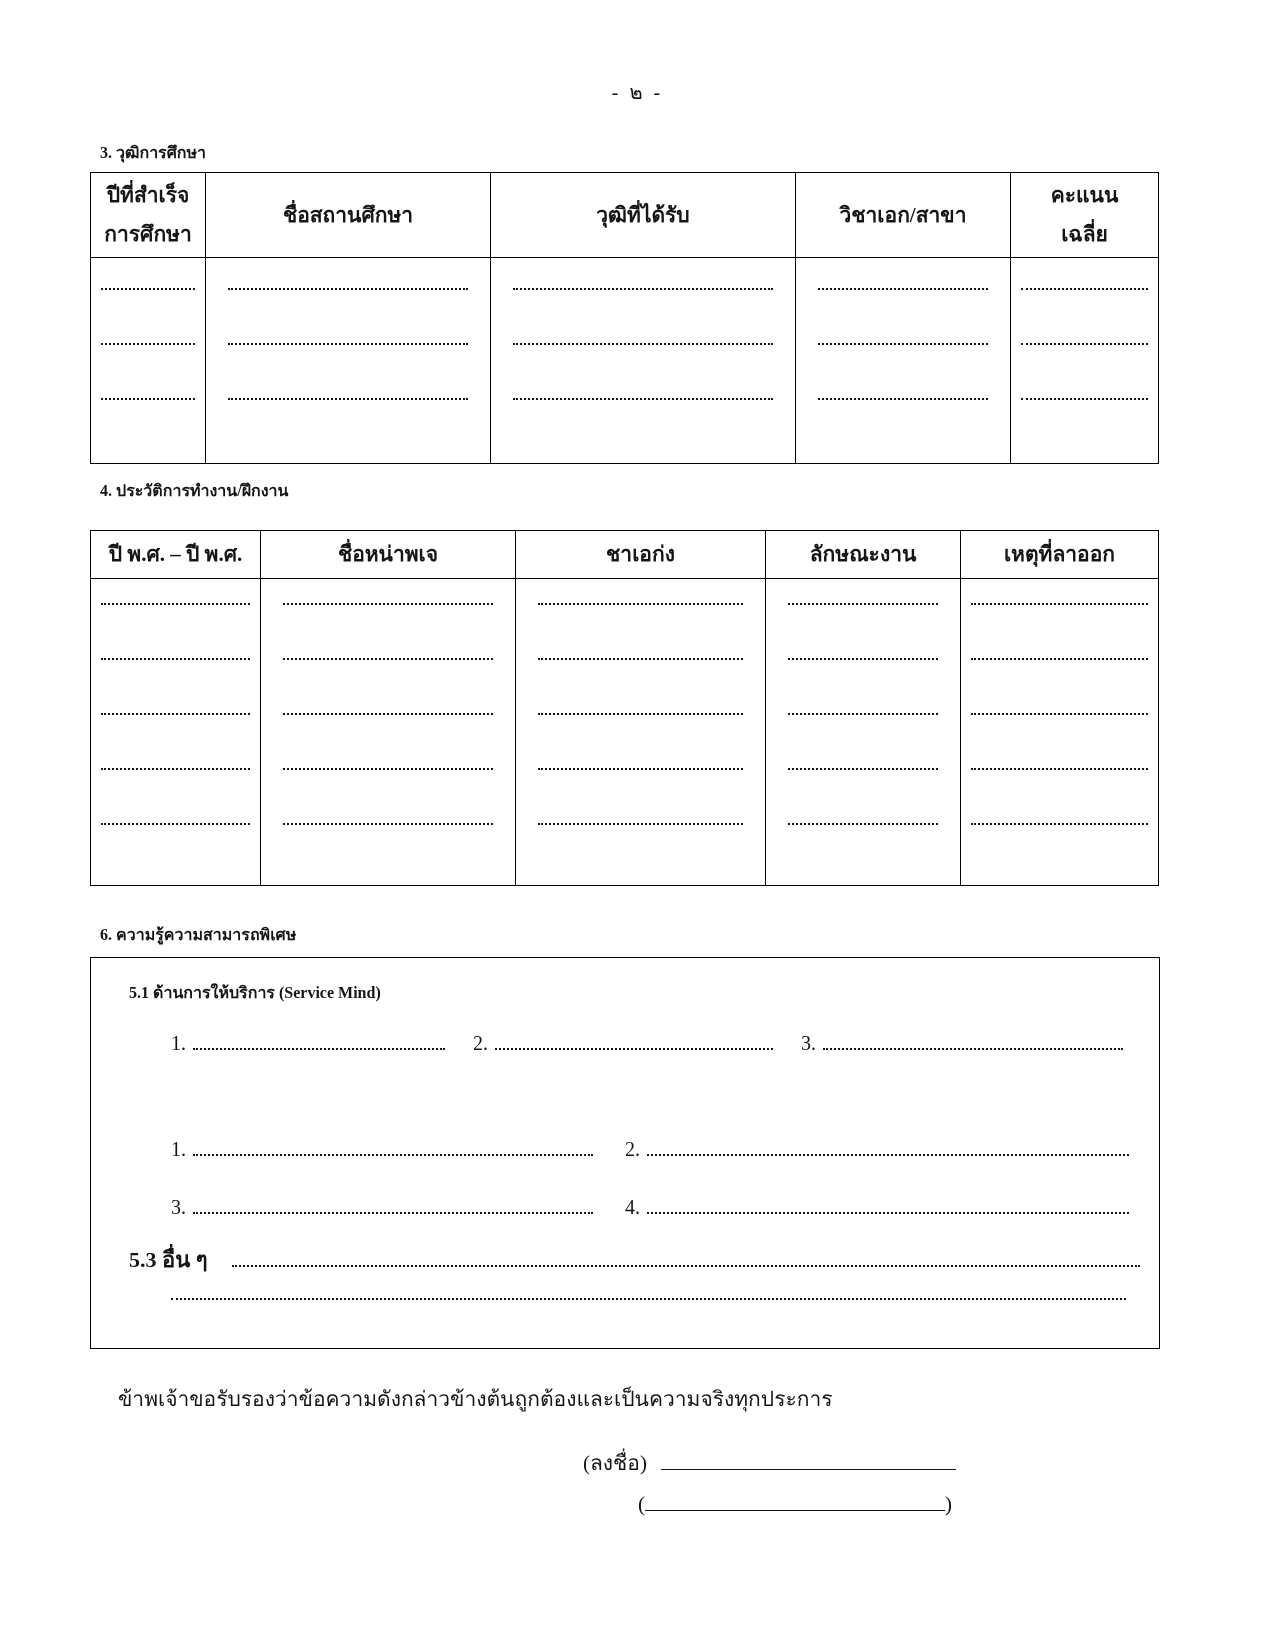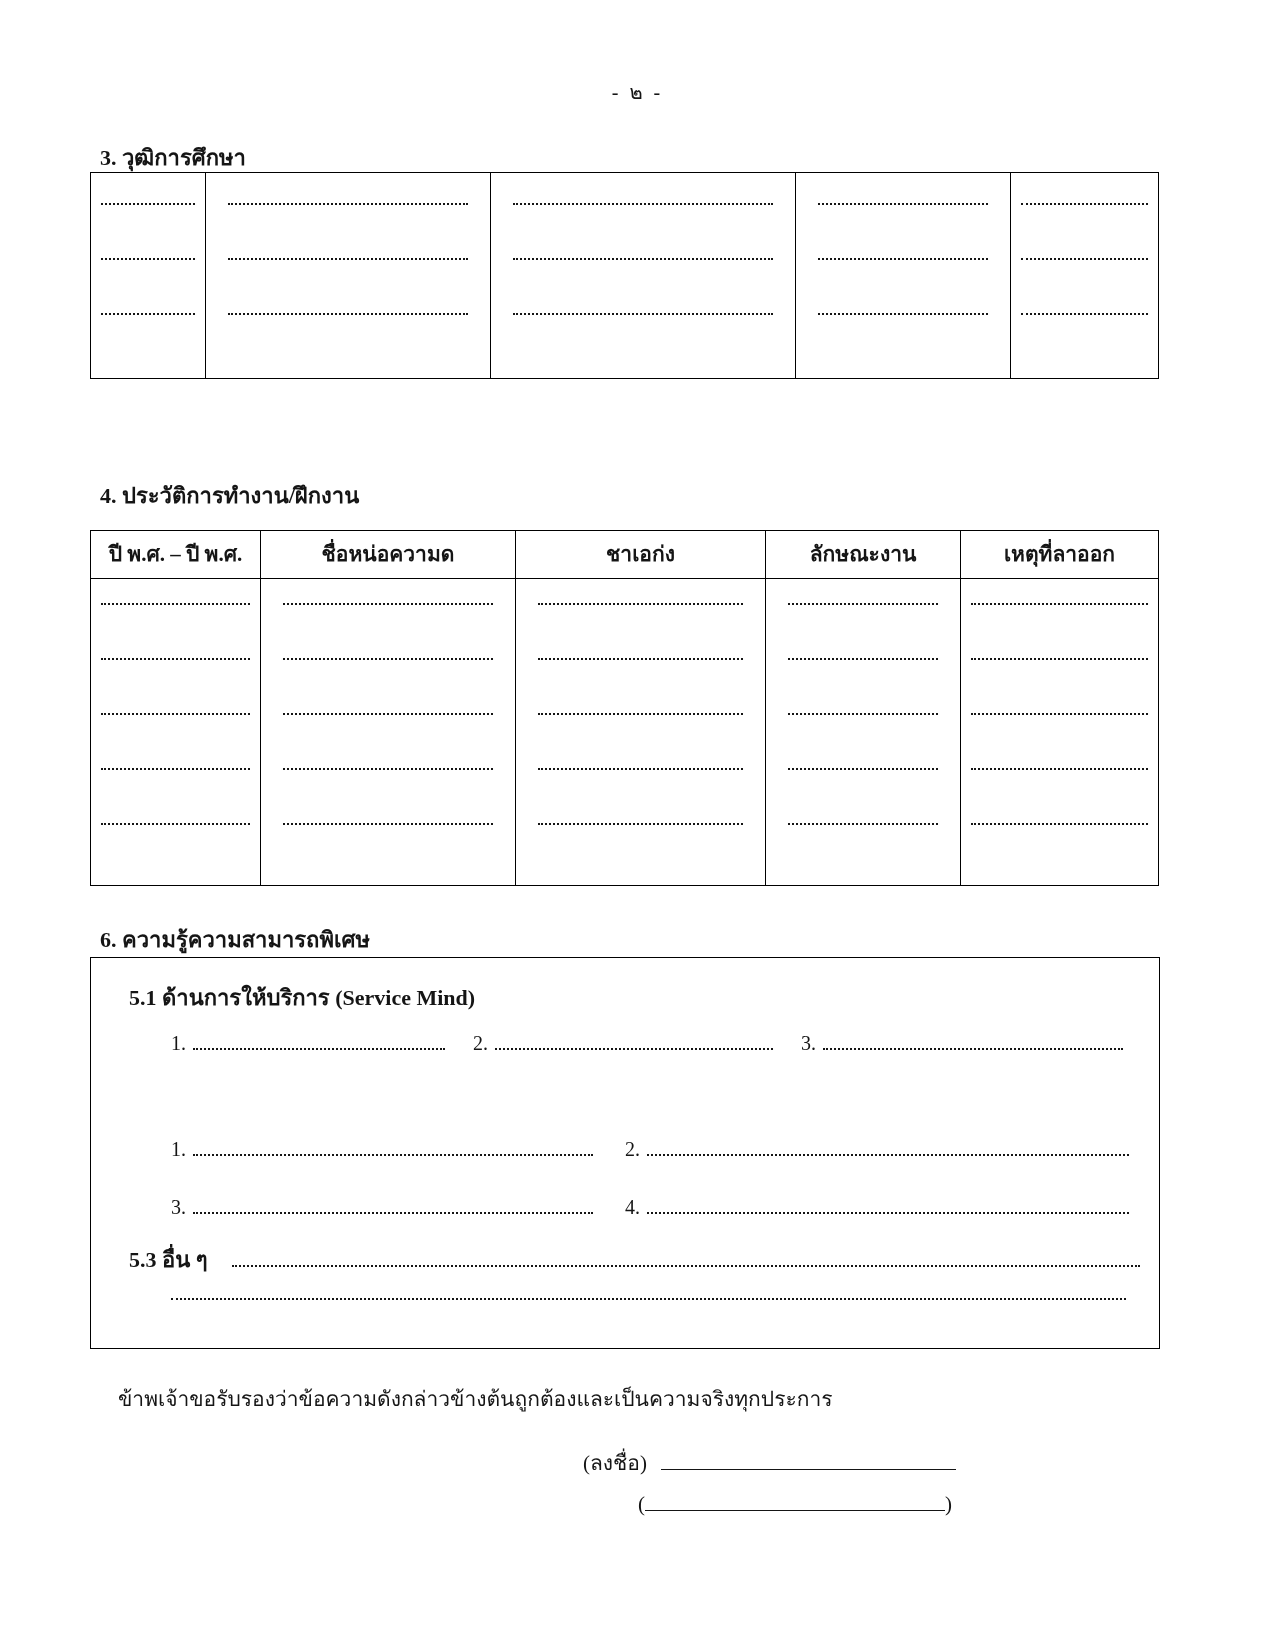--- a/index.html
+++ b/index.html
@@ -5,21 +5,21 @@
   html, body { margin: 0; padding: 0; }
   body {
     width: 1275px; height: 1650px; background: #ffffff;
     font-family: "Liberation Serif", "DejaVu Serif", serif;
     color: #151515;
   }
   .page { position: relative; width: 1275px; height: 1650px; overflow: hidden; background: #fff; }
 
   .pageno { position: absolute; top: 76px; left: 0; width: 100%; text-align: center; font-size: 20px; letter-spacing: 3px; }
 
-  .sec-title { position: absolute; font-size: 22px; font-weight: bold; }
+  .sec-title { position: absolute; font-size: 16px; font-weight: bold; }
 
   table { position: absolute; border-collapse: collapse; table-layout: fixed; }
   th, td { border: 1.6px solid #000; padding: 0; }
   th {
     font-size: 21px; font-weight: bold; text-align: center; vertical-align: middle;
     white-space: pre-line; line-height: 1.85;
   }
   td { vertical-align: top; }
 
   .dl { height: 0; border-bottom: 2.3px dotted #151515; }
@@ -27,21 +27,21 @@
   .cellpad-m .dl { margin-left: 22px; margin-right: 22px; }
 
   
   .t-edu .dl { margin-top: 53px; }
   .t-edu .dl:first-child { margin-top: 30px; }
   
   .t-work .dl { margin-top: 53px; }
   .t-work .dl:first-child { margin-top: 24px; }
 
   .skills-box { position: absolute; left: 90px; top: 957px; width: 1068px; height: 390px; border: 1.6px solid #000; }
-  .sub-title { position: absolute; left: 38px; font-size: 22px; font-weight: bold; }
+  .sub-title { position: absolute; left: 38px; font-size: 16px; font-weight: bold; }
   .fill-row { position: absolute; display: flex; align-items: baseline; font-size: 20px; }
   .fill-row .num { margin-right: 7px; }
   .dots { display: inline-block; height: 0; border-bottom: 2.3px dotted #151515; }
 
   .cert { position: absolute; left: 118px; top: 1382px; font-size: 21px; }
 
   .sig-row { position: absolute; display: flex; align-items: baseline; font-size: 21px; }
   .ul { display: inline-block; height: 0; border-bottom: 1.7px solid #151515; }
 </style>
 </head>
@@ -55,20 +55,29 @@
 
   <table class="t-edu" style="left:90px; top:172px; width:1068px;">
     <colgroup>
       <col style="width:115px">
         <col style="width:285px">
         <col style="width:305px">
         <col style="width:215px">
         <col style="width:148px">
     </colgroup>
     <tbody>
+        <tr style="height:85px;">
+      <th>ปีที่สำเร็จ
+การศึกษา</th>
+      <th>ชื่อสถานศึกษา</th>
+      <th>วุฒิที่ได้รับ</th>
+      <th>วิชาเอก/สาขา</th>
+      <th>คะแนน
+เฉลี่ย</th>
+    </tr>
     <tr style="height:206px;">
       <td class="cellpad-s">
         <div class="dl"></div>
         <div class="dl"></div>
         <div class="dl"></div>
       </td>
       <td class="cellpad-m">
         <div class="dl"></div>
         <div class="dl"></div>
         <div class="dl"></div>
@@ -98,21 +107,21 @@
     <colgroup>
       <col style="width:170px">
         <col style="width:255px">
         <col style="width:250px">
         <col style="width:195px">
         <col style="width:198px">
     </colgroup>
     <tbody>
         <tr style="height:48px;">
       <th>ปี พ.ศ. – ปี พ.ศ.</th>
-      <th>ชื่อหน่อความด</th>
+      <th>ชื่อหน่าพเจ</th>
       <th>ชาเอก่ง</th>
       <th>ลักษณะงาน</th>
       <th>เหตุที่ลาออก</th>
     </tr>
     <tr style="height:307px;">
       <td class="cellpad-s">
         <div class="dl"></div>
         <div class="dl"></div>
         <div class="dl"></div>
         <div class="dl"></div>

